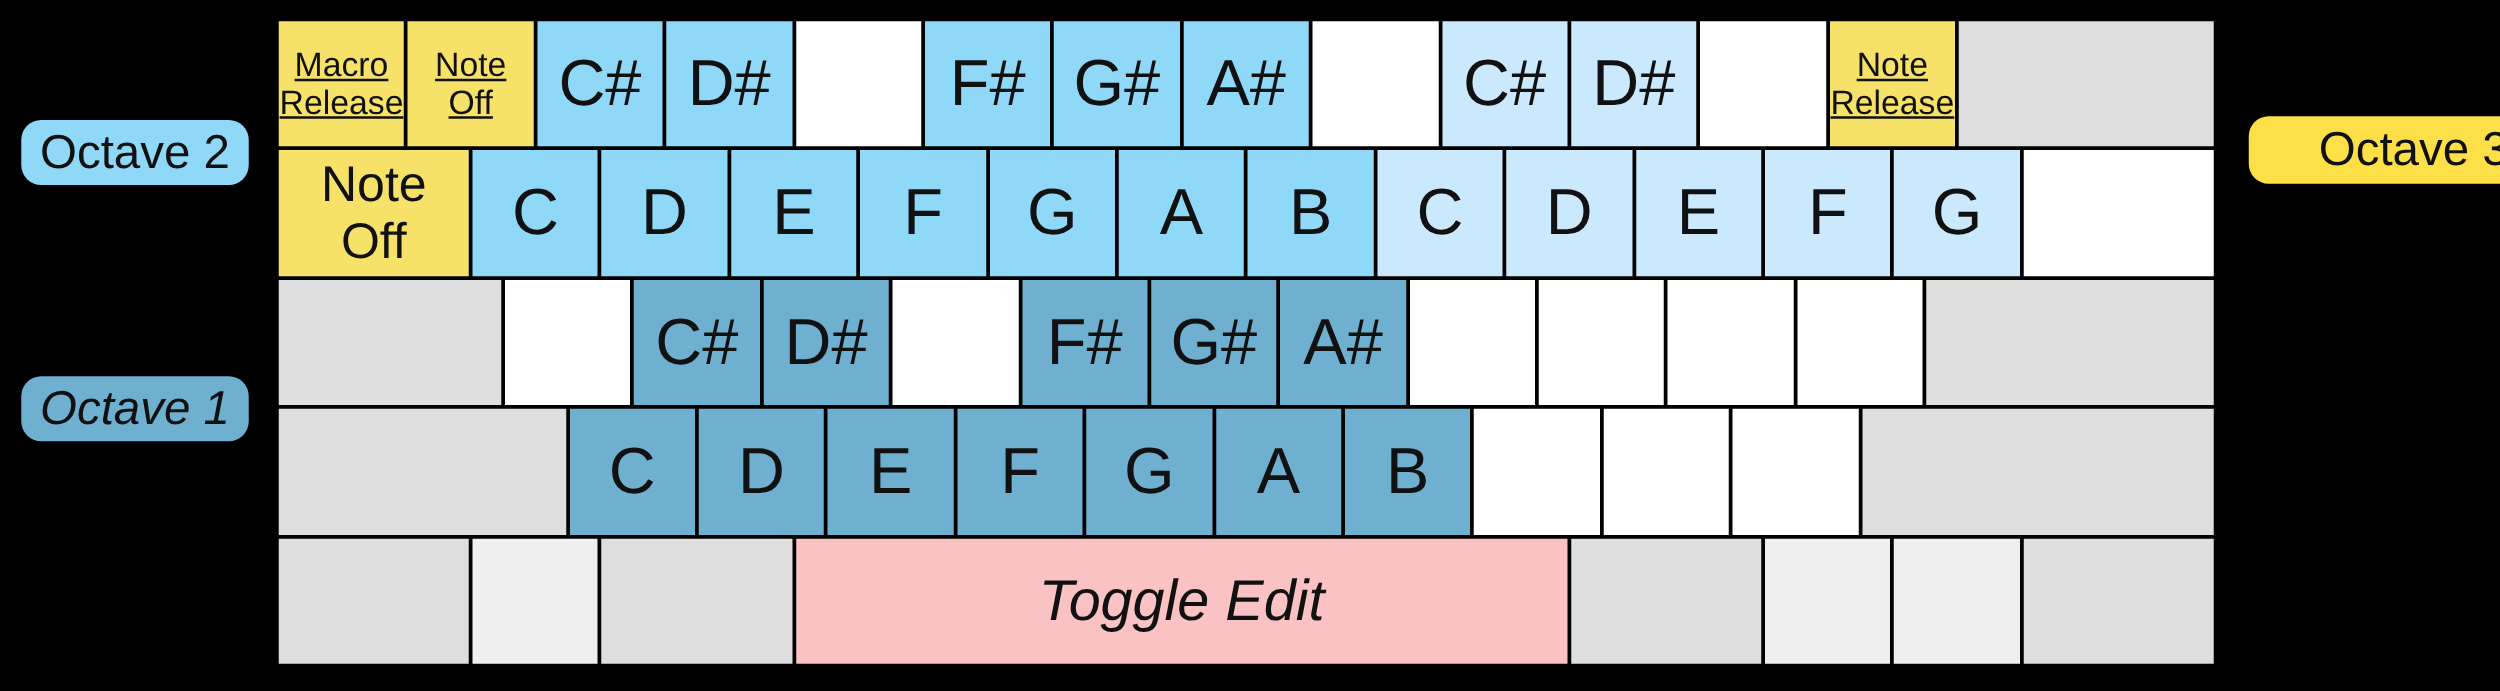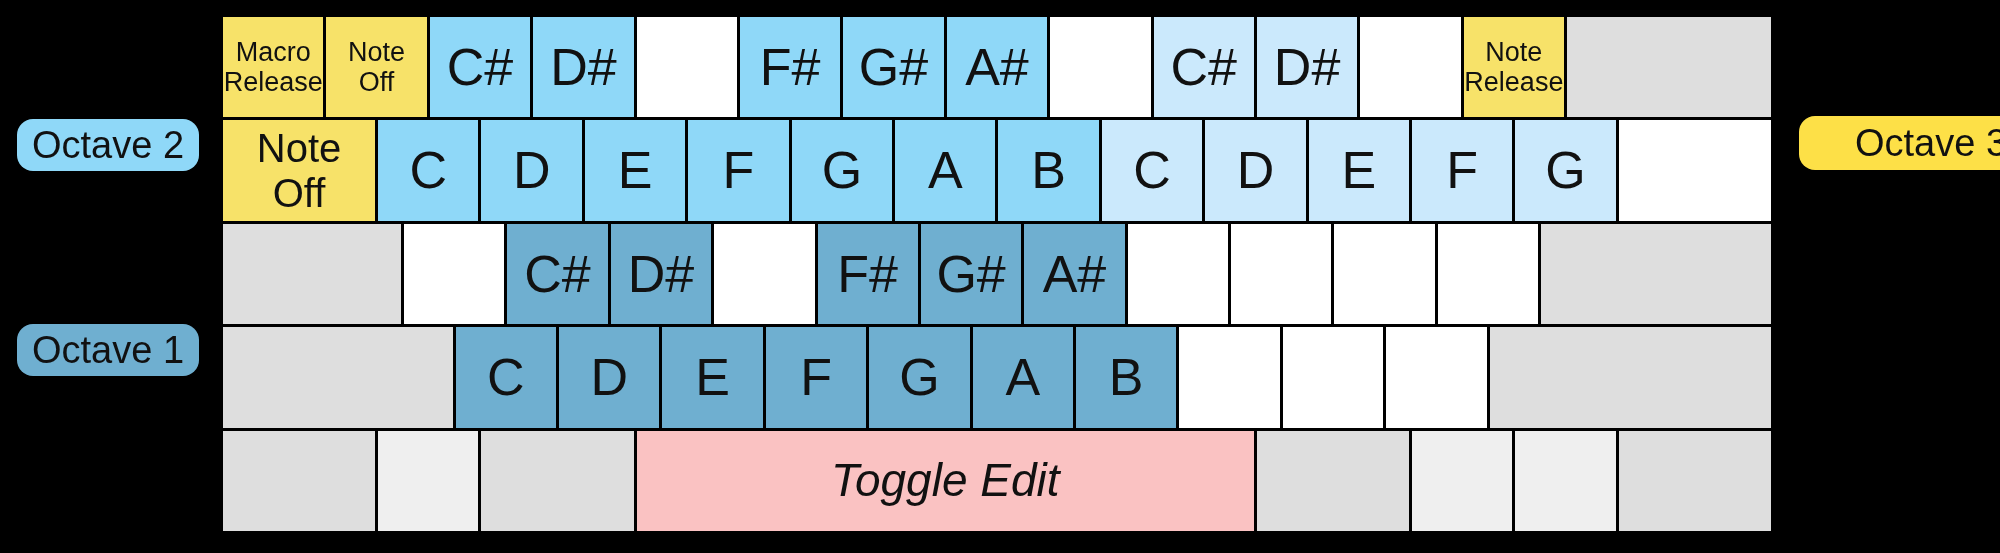--- a/index.html
+++ b/index.html
@@ -20,21 +20,20 @@
   }
   .pill {
     position: absolute;
     display: flex;
     align-items: center;
     justify-content: center;
     border-radius: 16px;
     color: #111111;
     font-size: 38px;
     white-space: nowrap;
-    margin-top: 23px;
   }
   .pill-oct2 { left: 17px;   top: 96px;  width: 182px; height: 52px; }
   .pill-oct1 { left: 17px;   top: 301px; width: 182px; height: 52px; }
   .pill-oct3 { left: 1799px; top: 93px;  width: 184px; height: 54px; }
   .keyboard {
     position: absolute;
     left: 223px;
     top: 17px;
     display: flex;
     flex-direction: column;
@@ -49,30 +48,30 @@
     display: flex;
     align-items: center;
     justify-content: center;
     text-align: center;
     color: #111111;
     line-height: 1.12;
     white-space: pre-line;
     box-sizing: border-box;
   }
   .fs-note  { font-size: 52px; }
-  .fs-small { font-size: 27px; }
+  .fs-small { font-size: 27px; text-decoration: underline; }
   .fs-tab   { font-size: 40px; }
   .fs-space { font-size: 46px; font-style: italic; }
 </style>
 </head>
 <body style="background: rgb(0, 0, 0);">
 
 <div class="stage">
   <div class="pill pill-oct2" style="background: rgb(143, 216, 248);">Octave 2</div>
-  <div class="pill pill-oct1" style="background: rgb(111, 175, 208);">Octave 1</div>
+  <div class="pill pill-oct1" style="background: rgb(111, 175, 208); font-style: italic;">Octave 1</div>
   <div class="pill pill-oct3" style="background: #fde047; padding-left: 40px;">Octave 3</div>
   <div class="keyboard">
       <div class="krow">
         <div class="key fs-small" style="width: calc(100.4px); background: rgb(247, 226, 105);">Macro
 Release</div>
         <div class="key fs-small" style="width: calc(100.4px); background: rgb(247, 226, 105);">Note
 Off</div>
         <div class="key fs-note" style="width: calc(100.4px); background: rgb(143, 216, 248);">C#</div>
         <div class="key fs-note" style="width: calc(100.4px); background: rgb(143, 216, 248);">D#</div>
         <div class="key fs-note" style="width: calc(100.4px); background: rgb(255, 255, 255);"></div>

